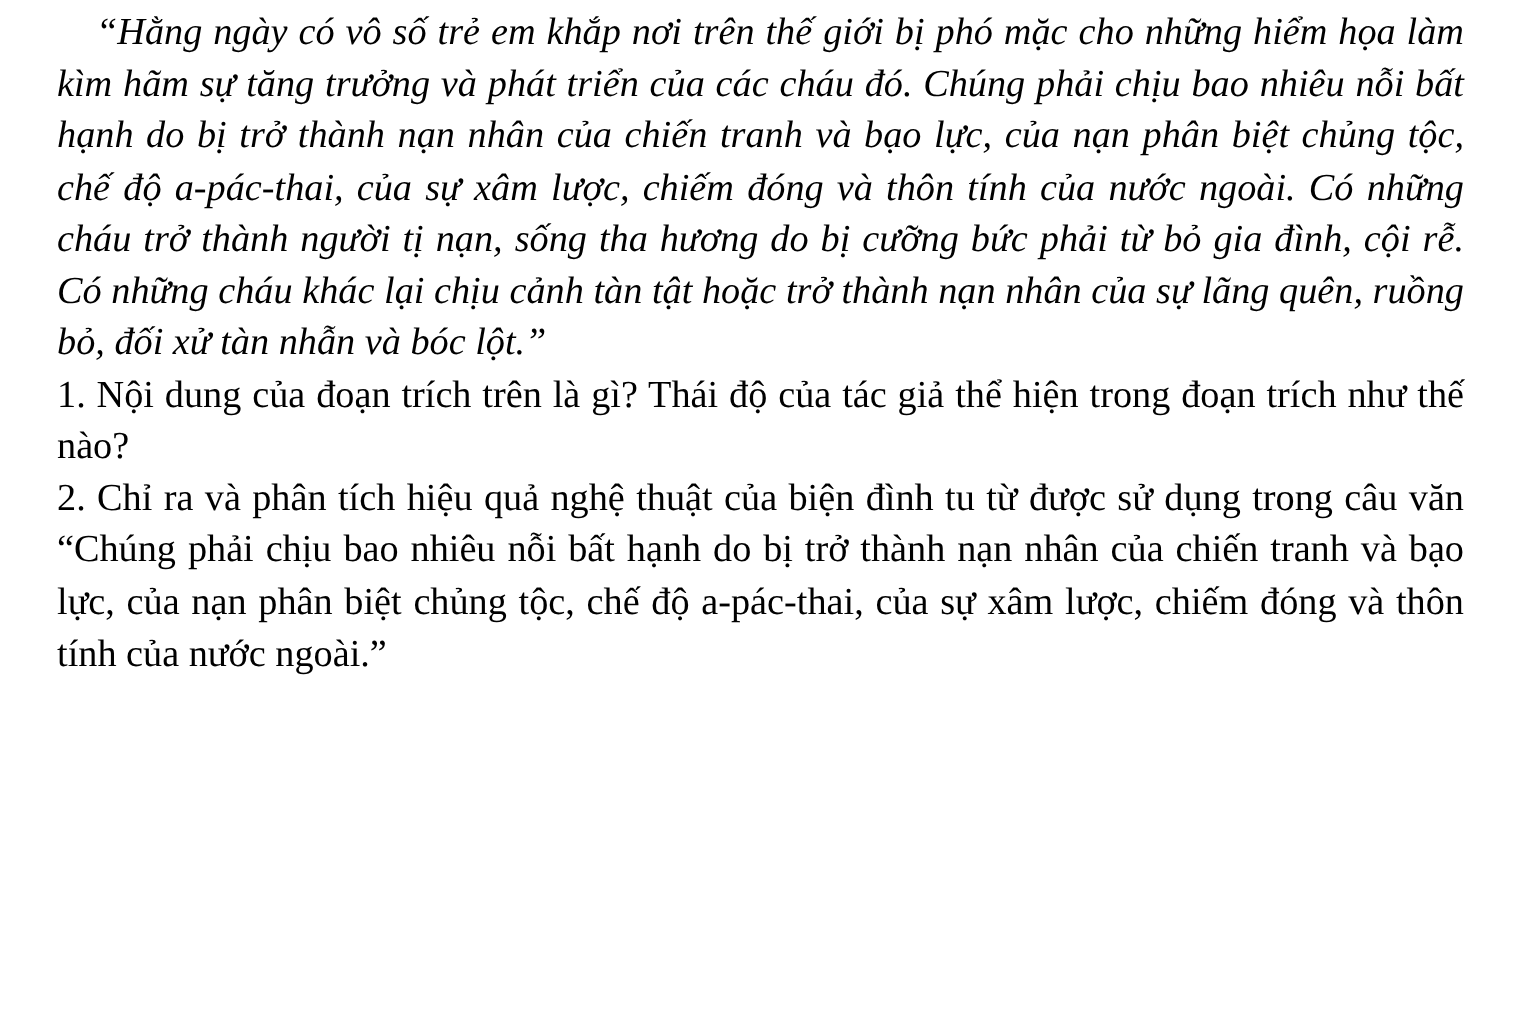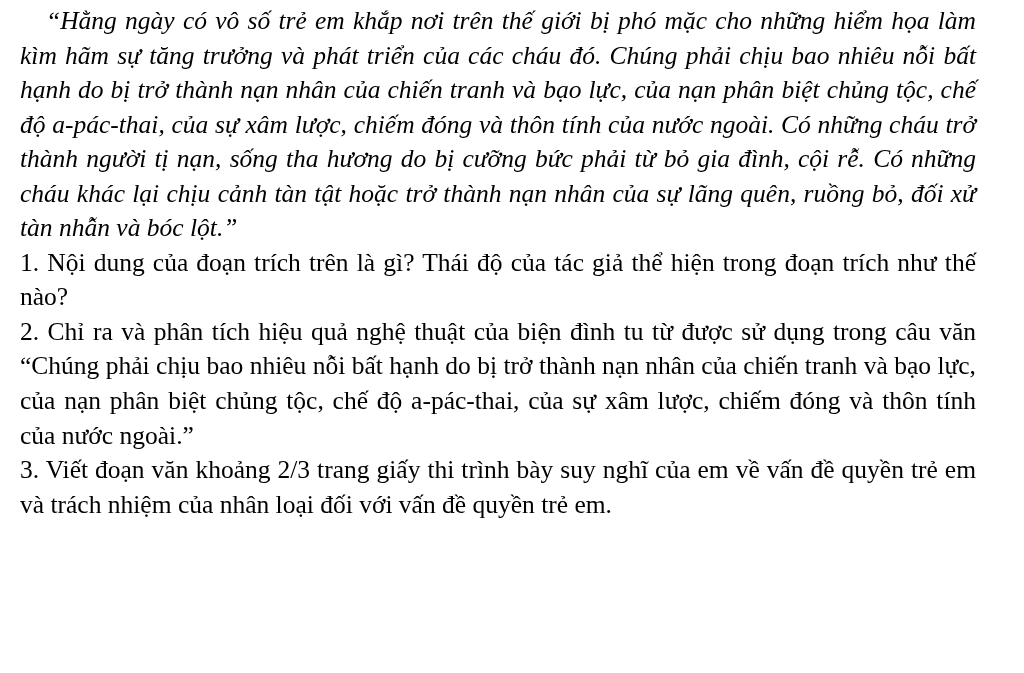--- a/index.html
+++ b/index.html
@@ -13,21 +13,21 @@
     font-family: "Liberation Serif", serif;
     color: #000000;
     overflow: hidden;
   }
   #page {
     position: relative;
     width: 1024px;
     height: 673px;
     background: #ffffff;
     box-sizing: border-box;
-    padding: 4px 48px 0 20px;
+    padding: 4px 48px 0 38px;
   }
   .doc-body {
     font-size: 25.5px;
     line-height: 1.355;
     text-align: justify;
     text-justify: inter-word;
   }
   .quote-block {
     font-style: italic;
     margin: 0;
@@ -60,18 +60,15 @@
 
 
     <p class="block question">
       <span>1.</span><span> Nội dung của đoạn trích trên là gì? Thái độ của tác giả thể hiện trong đoạn trích như thế nào?</span>
     </p>
 
     <p class="block question">
       <span>2.</span><span> Chỉ ra và phân tích hiệu quả nghệ thuật của biện đình tu từ được sử dụng trong câu văn </span><span class="q-italic">“Chúng phải chịu bao nhiêu nỗi bất hạnh do bị trở thành nạn nhân của chiến tranh và bạo lực, của nạn phân biệt chủng tộc, chế độ a-pác-thai, của sự xâm lược, chiếm đóng và thôn tính của nước ngoài.”</span>
     </p>
 
-    <p class="block question">
-      <span>3.</span><span> Viết đoạn văn khoảng 2/3 trang giấy thi trình bày suy nghĩ của em về vấn đề quyền trẻ em và trách nhiệm của nhân loại đối với vấn đề quyền trẻ em.</span>
-    </p>
 
   </div>
 </div>
 
 </body></html>

